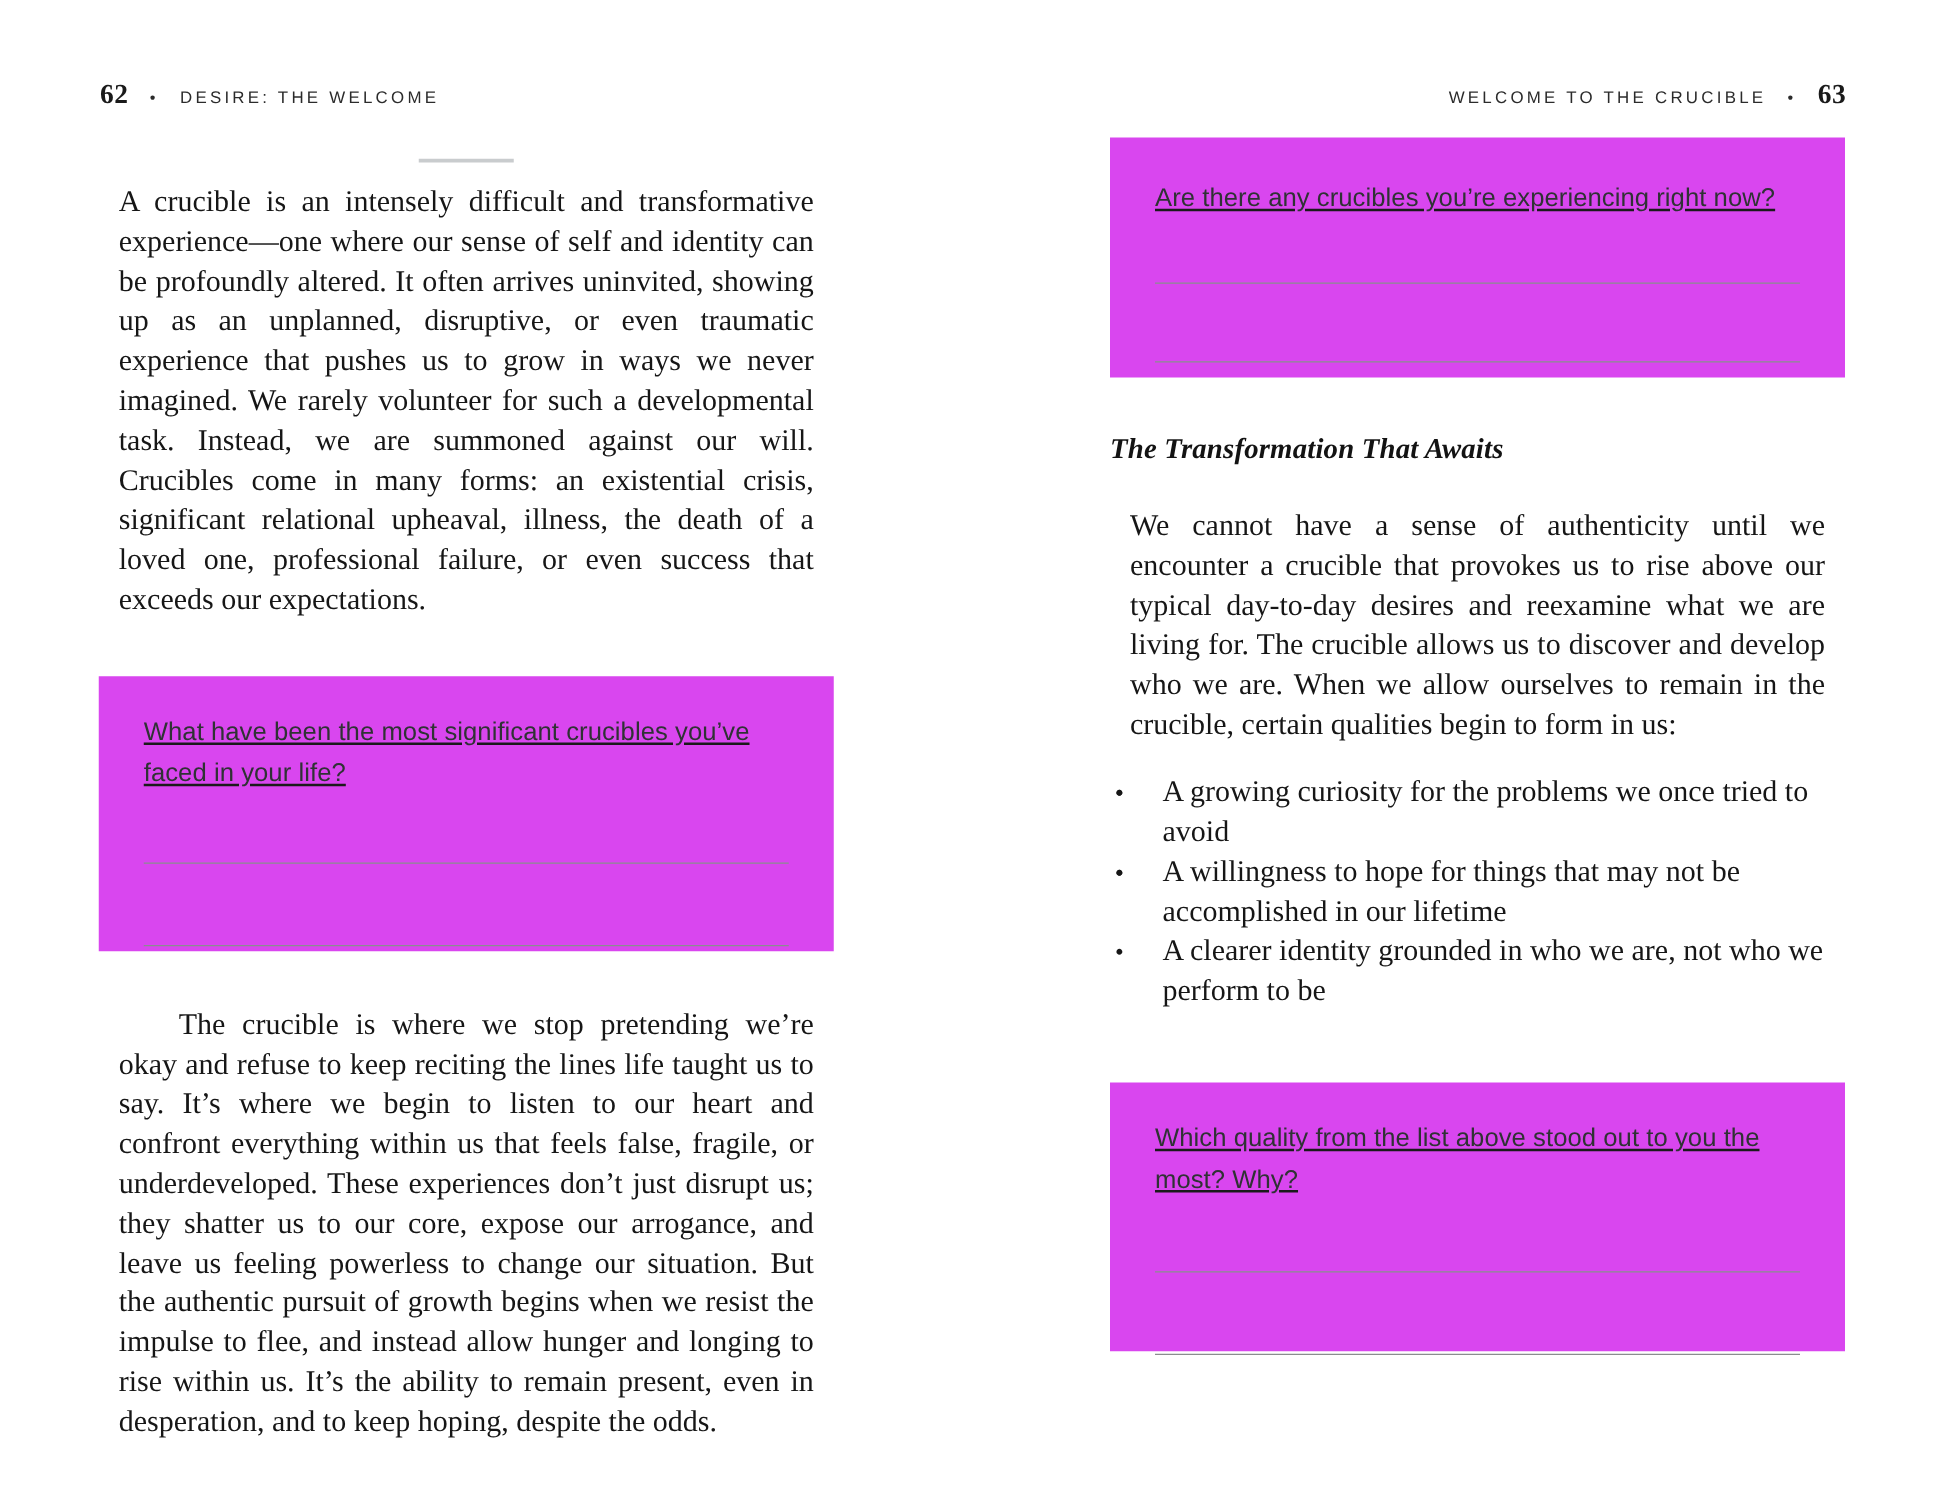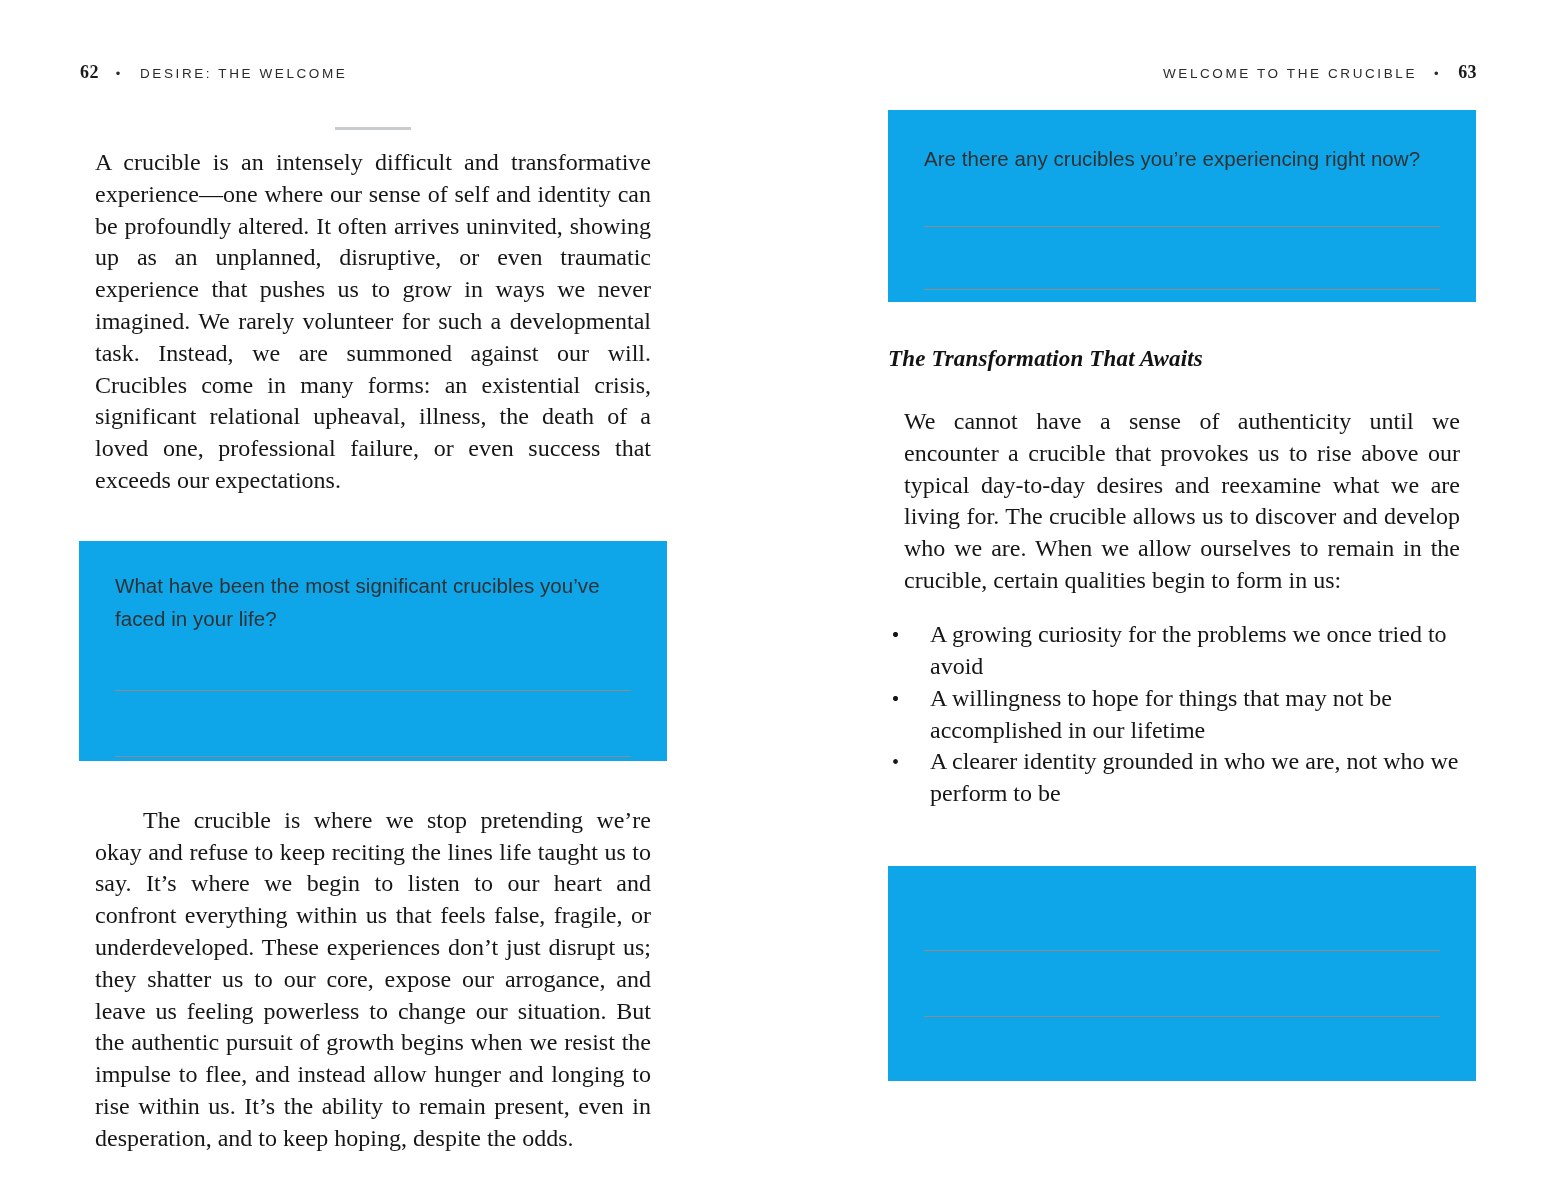--- a/index.html
+++ b/index.html
@@ -28,21 +28,21 @@
     white-space: nowrap;
     display: flex;
     align-items: baseline;
     gap: 0;
   }
   .runhead.left { left: 80px; }
   .runhead.right { right: 79px; }
   .folio {
     font-family: "Liberation Serif", "DejaVu Serif", serif;
     font-weight: bold;
-    font-size: 18px;
+    font-size: 22px;
     letter-spacing: 0.4px;
     font-feature-settings: "onum" 1;
     color: #1a1a1a;
   }
   .rh-dot {
     font-size: 13px;
     line-height: 1;
     padding: 0 3px;
     color: #2b2b2b;
   }
@@ -116,24 +116,25 @@
     position: absolute;
     left: 4px;
     top: 0;
     font-size: 20px;
     line-height: 1.6;
     color: #161616;
   }
 
   
   .prompt-box {
-    background: #0ea5e9;
+    background: #d946ef;
     box-sizing: border-box;
     padding: 28px 36px 0 36px;
     position: relative;
+    text-decoration: underline;
   }
   .prompt-question {
     font-family: "Liberation Sans", "DejaVu Sans", sans-serif;
     font-size: 20.5px;
     line-height: 1.62;
     color: #2f3234;
     margin: 0;
     letter-spacing: 0.05px;
   }
   .write-line {
@@ -229,20 +230,21 @@
       </li>
       <li>
         <span class="bullet">•</span>
         <span>A clearer identity grounded in who we are, not who we perform to be</span>
       </li>
     </ul>
 
     <div style="height:56px;"></div>
 
     <div class="prompt-box" style="height:215px;padding-top:28px;">
+      <p class="prompt-question">Which quality from the list above stood out to you the most? Why?</p>
       <div class="line-slot" style="height:57px;">
         <div class="write-line"></div>
       </div>
       <div class="line-slot" style="height:66px;">
         <div class="write-line"></div>
       </div>
     </div>
 
   </div>
 

